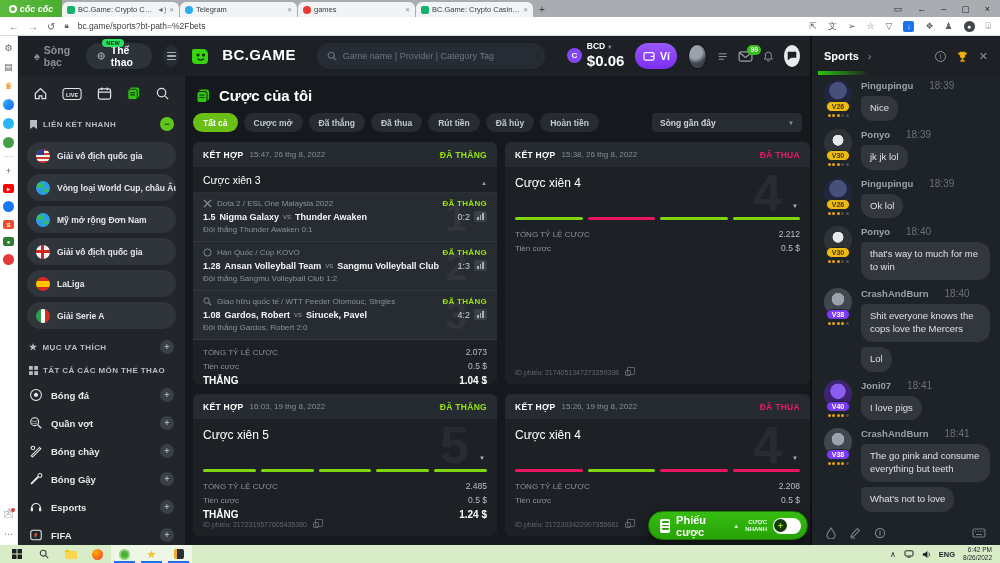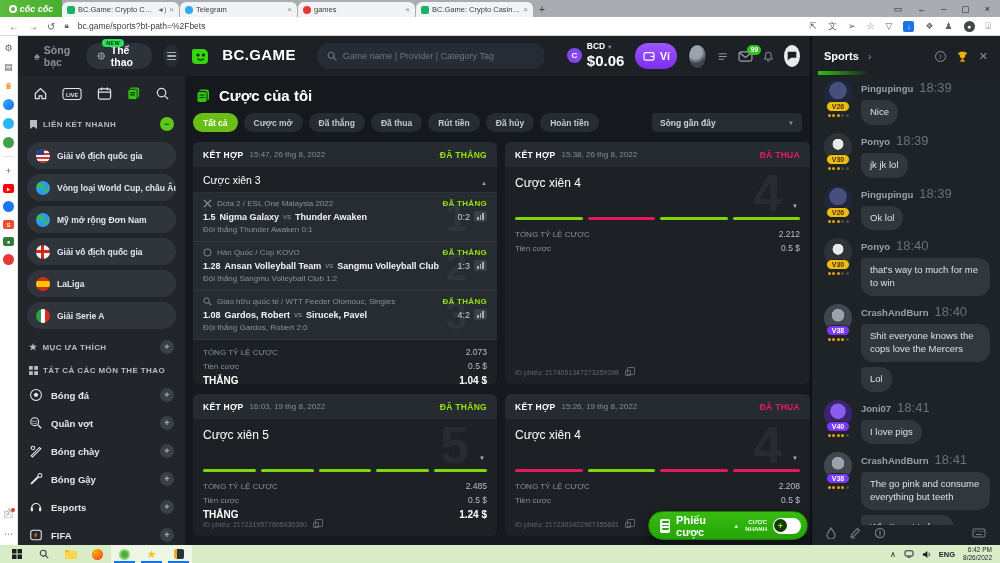--- a/index.html
+++ b/index.html
@@ -168,23 +168,23 @@
 .av3{background:radial-gradient(circle at 50% 40%,#9aa2ab 0 28%,#41474e 30%)}
 .av4{background:radial-gradient(circle at 50% 40%,#8a5cf0 0 34%,#3d2470 36%)}
 .vip{margin-top:-7px;min-width:24px;height:11px;border-radius:6px;font-size:7px;font-weight:800;display:flex;align-items:center;justify-content:center;padding:0 3px;border:1.5px solid #1e2328}
 .vip.y{background:#edbb12;color:#48350a}
 .vip.p{background:#7b3bf5;color:#fff}
 .dots{display:flex;gap:1.5px;margin-top:2px}
 .dots i{width:3px;height:3px;border-radius:50%;background:#4a4f55}
 .dots.d3 i:nth-child(-n+3){background:#e8a20c}
 .dots.d4 i:nth-child(-n+4){background:#e8a20c}
 .msg-right{display:flex;flex-direction:column;gap:5px;min-width:0}
-.msg-meta{display:flex;align-items:baseline;gap:6px}
+.msg-meta{display:flex;align-items:baseline;gap:16px}
 .uname{color:#9aa1a9;font-size:9.5px;font-weight:700}
-.mtime{color:#6b7177;font-size:13px}
+.mtime{color:#6b7177;font-size:10px}
 .bubble{background:#32373d;color:#dce0e4;font-size:9.5px;line-height:1.35;border-radius:12px;border-top-left-radius:4px;padding:6px 9px;max-width:150px;width:fit-content}
 .chat-input{margin:6px 10px 4px;height:26px;border-radius:13px;background:#272c32;display:flex;align-items:center;padding:0 10px;gap:6px}
 .chat-input input{flex:1;background:transparent;border:0;outline:0;color:#c6ccd3;font-size:9.5px;font-family:inherit}
 .chat-input input::placeholder{color:#788089}
 .smile{width:12px;height:12px;border-radius:50%;border:1px solid #788089;position:relative}
 .smile::after{content:'';position:absolute;left:2.5px;top:3px;width:2px;height:2px;border-radius:50%;box-shadow:3px 0 0 #788089;background:#788089}
 .chat-tools{display:flex;align-items:center;gap:13px;padding:2px 14px 6px;color:#767d85}
 .ct-right{margin-left:auto}
 </style>
 </head>

